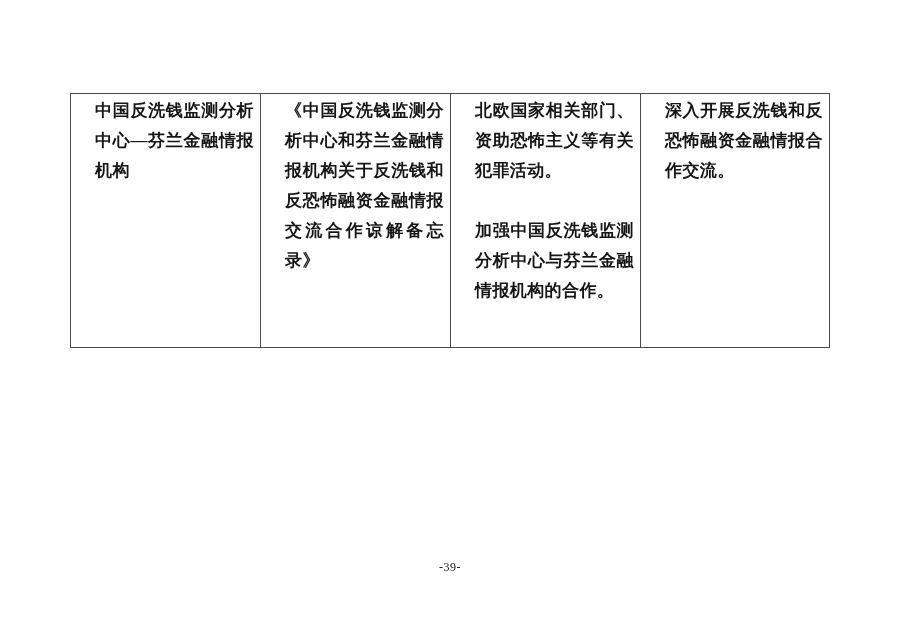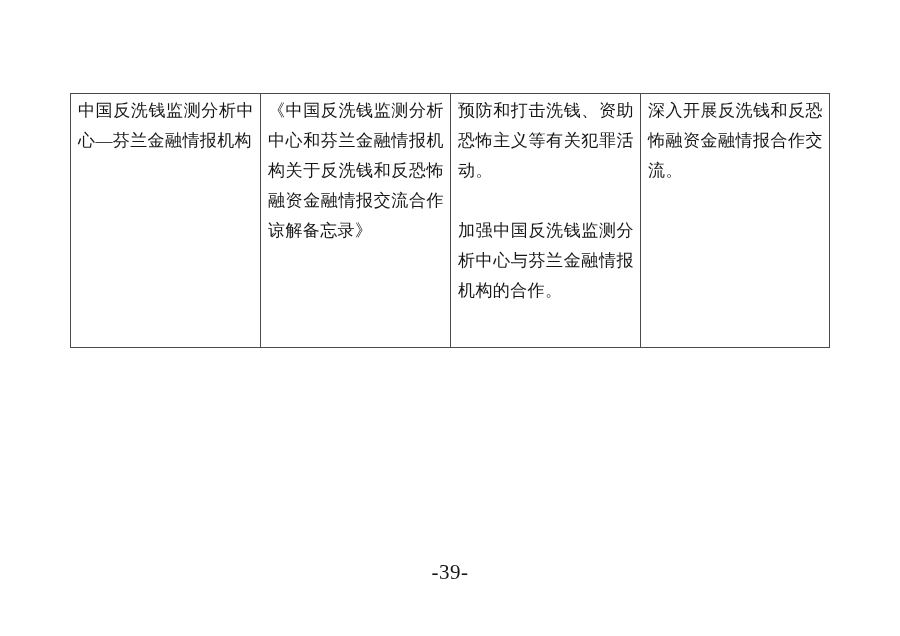--- a/index.html
+++ b/index.html
@@ -20,59 +20,60 @@
     position: absolute;
     left: 70px;
     top: 93px;
     width: 759px;
     border-collapse: collapse;
     table-layout: fixed;
   }
   table.coop-table td {
     border: 1px solid #4b4b4b;
     vertical-align: top;
-    padding: 2px 6px 0 7px;
+    padding: 2px 6px 0 24px;
     font-size: 17px;
     line-height: 30px;
     letter-spacing: 0.4px;
     text-align: justify;
     white-space: pre-line;
     overflow: hidden;
     word-break: normal;
+    font-weight: bold;
   }
   tr.row-1 { height: 254px; }
   tr.row-2 { height: 185px; }
   .page-number {
     position: absolute;
     left: 0;
     right: 0;
     top: 560px;
     text-align: center;
-    font-size: 21px;
+    font-size: 12px;
     letter-spacing: 0.5px;
     color: #161616;
   }
 </style>
 </head>
 <body>
 
 <div class="page">
 
   <table class="coop-table">
     <colgroup>
       <col style="width:190px">
       <col style="width:190px">
       <col style="width:190px">
       <col style="width:189px">
     </colgroup>
     <tbody>
       <tr class="row-1">
         <td>中国反洗钱监测分析中心—芬兰金融情报机构</td>
         <td>《中国反洗钱监测分析中心和芬兰金融情报机构关于反洗钱和反恐怖融资金融情报交流合作谅解备忘录》</td>
-        <td>预防和打击洗钱、资助恐怖主义等有关犯罪活动。
+        <td>北欧国家相关部门、资助恐怖主义等有关犯罪活动。
 
 加强中国反洗钱监测分析中心与芬兰金融情报机构的合作。</td>
         <td>深入开展反洗钱和反恐怖融资金融情报合作交流。</td>
       </tr>
     </tbody>
   </table>
 
   <div class="page-number">-39-</div>
 
 </div>

